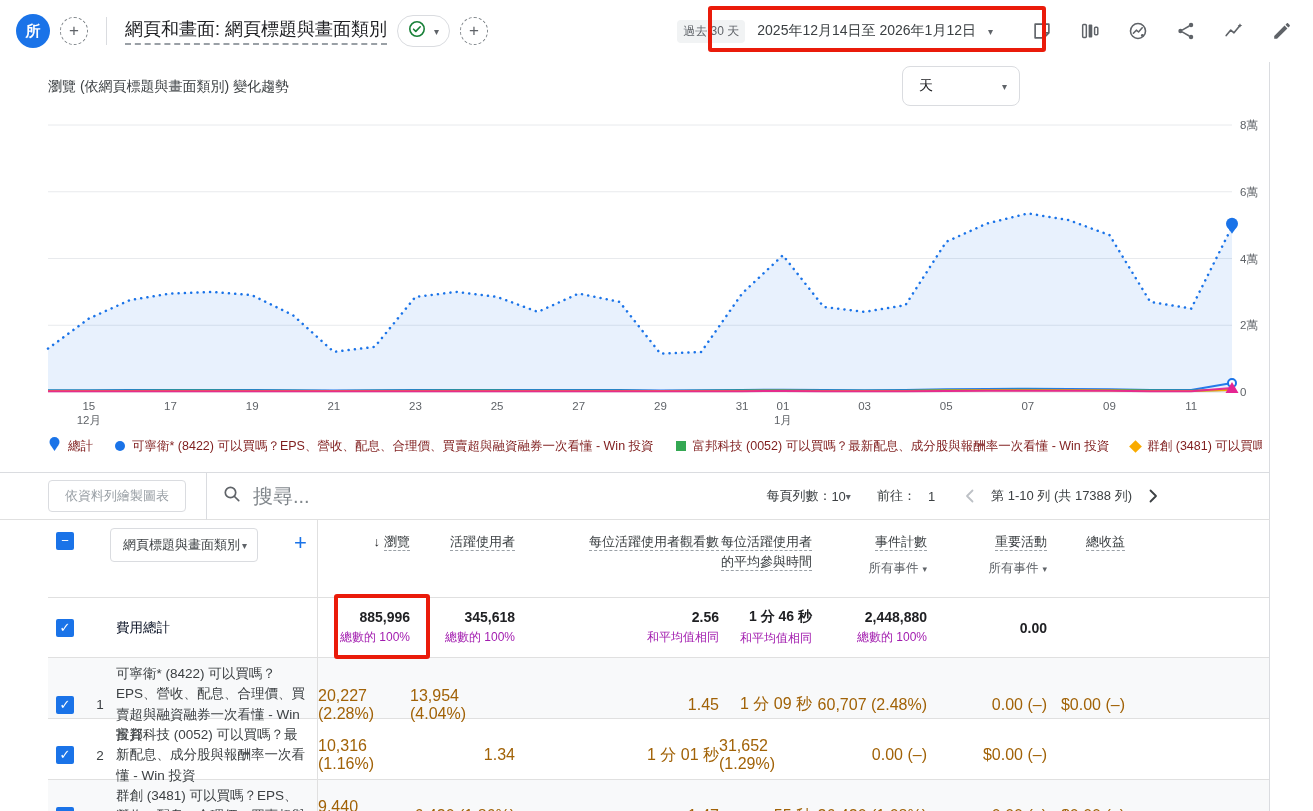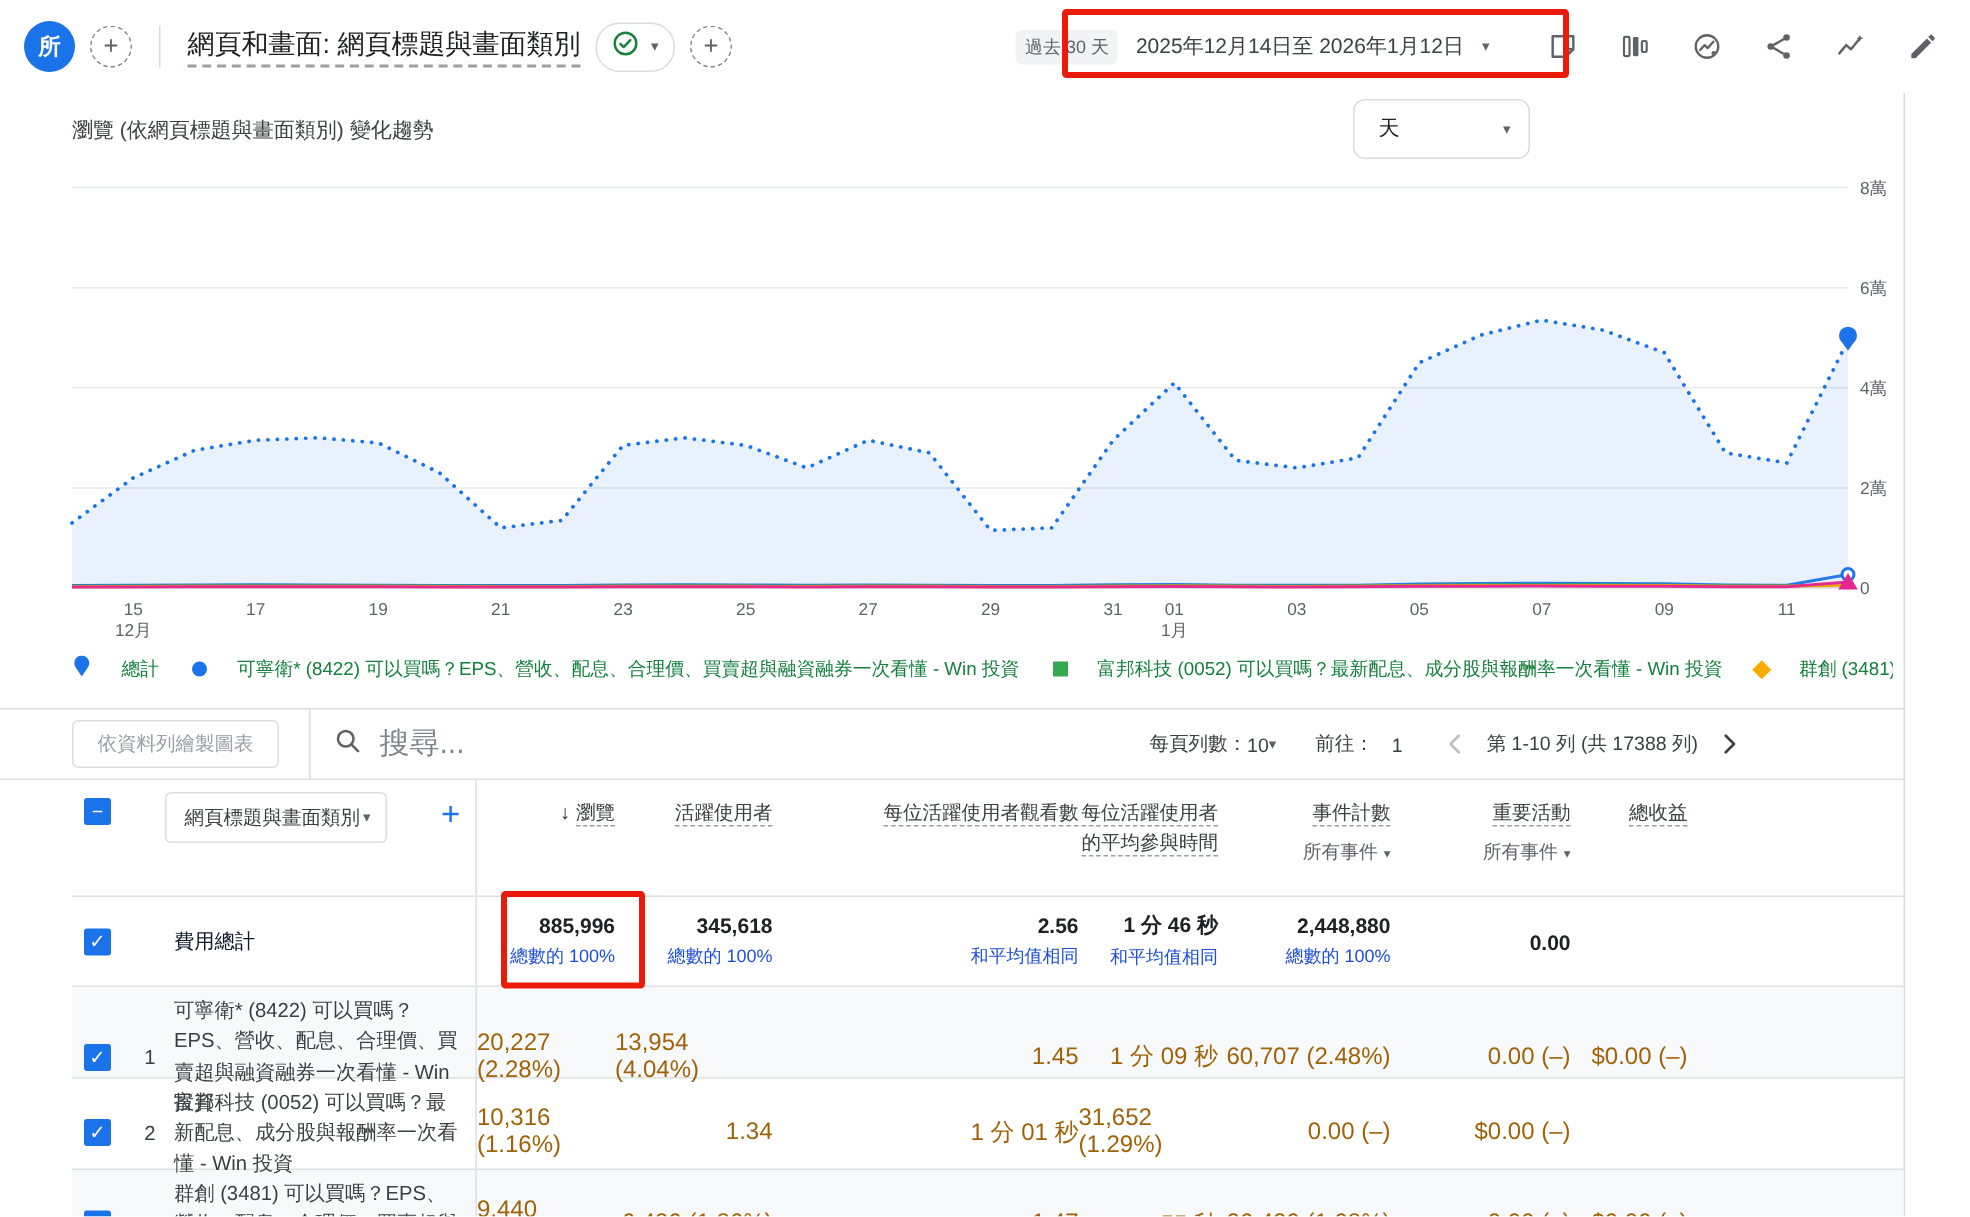--- a/index.html
+++ b/index.html
@@ -29,21 +29,21 @@
   .content { position:absolute; top:62px; left:0; width:1270px; height:749px; border-right:1px solid #dadce0; background:#fff; }
 
   
   .chart-sec { position:relative; width:1028px; height:410px; }
   .chart-title { position:absolute; top:16px; left:48px; font-size:14px; color:#3c4043; }
   .granularity { position:absolute; top:4px; right:8px; width:118px; height:40px; border:1px solid #dadce0; border-radius:8px;
     display:flex; align-items:center; justify-content:space-between; padding:0 12px 0 16px; font-size:14px; color:#202124; cursor:pointer; background:#fff; }
   .trend-svg { position:absolute; top:0; left:0; }
   .legend { position:absolute; top:372px; left:48px; width:1214px; height:24px; display:flex; align-items:center; gap:22px;
     overflow:hidden; white-space:nowrap; }
-  .leg-item { display:flex; align-items:center; gap:20px; font-size:12.5px; color:#15803d; flex:0 0 auto; }
+  .leg-item { display:flex; align-items:center; gap:7px; font-size:12.5px; color:#7f1d1d; flex:0 0 auto; }
   .leg-shape { display:inline-block; flex:0 0 auto; }
   .shape-circle { width:10px; height:10px; border-radius:50%; }
   .shape-square { width:10px; height:10px; }
   .shape-diamond { width:9px; height:9px; transform:rotate(45deg); }
 
   
   .toolbar { position:relative; width:1270px; height:48px; border-top:1px solid #dadce0; border-bottom:1px solid #e0e0e0;
     display:flex; align-items:center; padding:0 0 0 48px; }
   .plot-rows-btn { height:32px; padding:0 16px; border:1px solid #dadce0; border-radius:4px; background:#fff;
     color:#9aa0a6; font-size:13px; cursor:default; white-space:nowrap; }
@@ -76,21 +76,21 @@
   .totals-row { height:60px; }
   .data-row { height:61px; }
   .data-row.odd { background:#f8f9fa; }
   .t-row > div { display:flex; }
   .num-cell { align-items:center; justify-content:center; font-size:13.5px; color:#3c4043; }
   .dim-cell { align-items:center; font-size:13.5px; color:#3c4043; line-height:1.5; padding:6px 8px 6px 4px; border-right:1px solid #e0e0e0; }
   .totals-label { align-items:center; font-size:13.5px; color:#0f172a; padding-left:4px; border-right:1px solid #e0e0e0; grid-column:3; }
   .val-cell { flex-direction:column; align-items:flex-end; justify-content:center; gap:4px; }
   .val-cell .v { font-size:14px; color:#202124; }
   .totals-row .val-cell .v { font-weight:700; font-size:14px; }
-  .val-cell .s { font-size:12px; color:#1d4ed8; }
+  .val-cell .s { font-size:12px; color:#a21caf; }
   .data-row .val-cell .v { font-weight:400; font-size:16px; color:#a16207; }
 
   
   .anno { position:absolute; border:4px solid var(--annotation_red); border-radius:3px; pointer-events:none; z-index:50; }
   .anno-date { left:708px; top:6px; width:338px; height:46px; }
   .anno-views { left:334px; top:594px; width:96px; height:65px; }
 </style>
 </head>
 <body>
 

